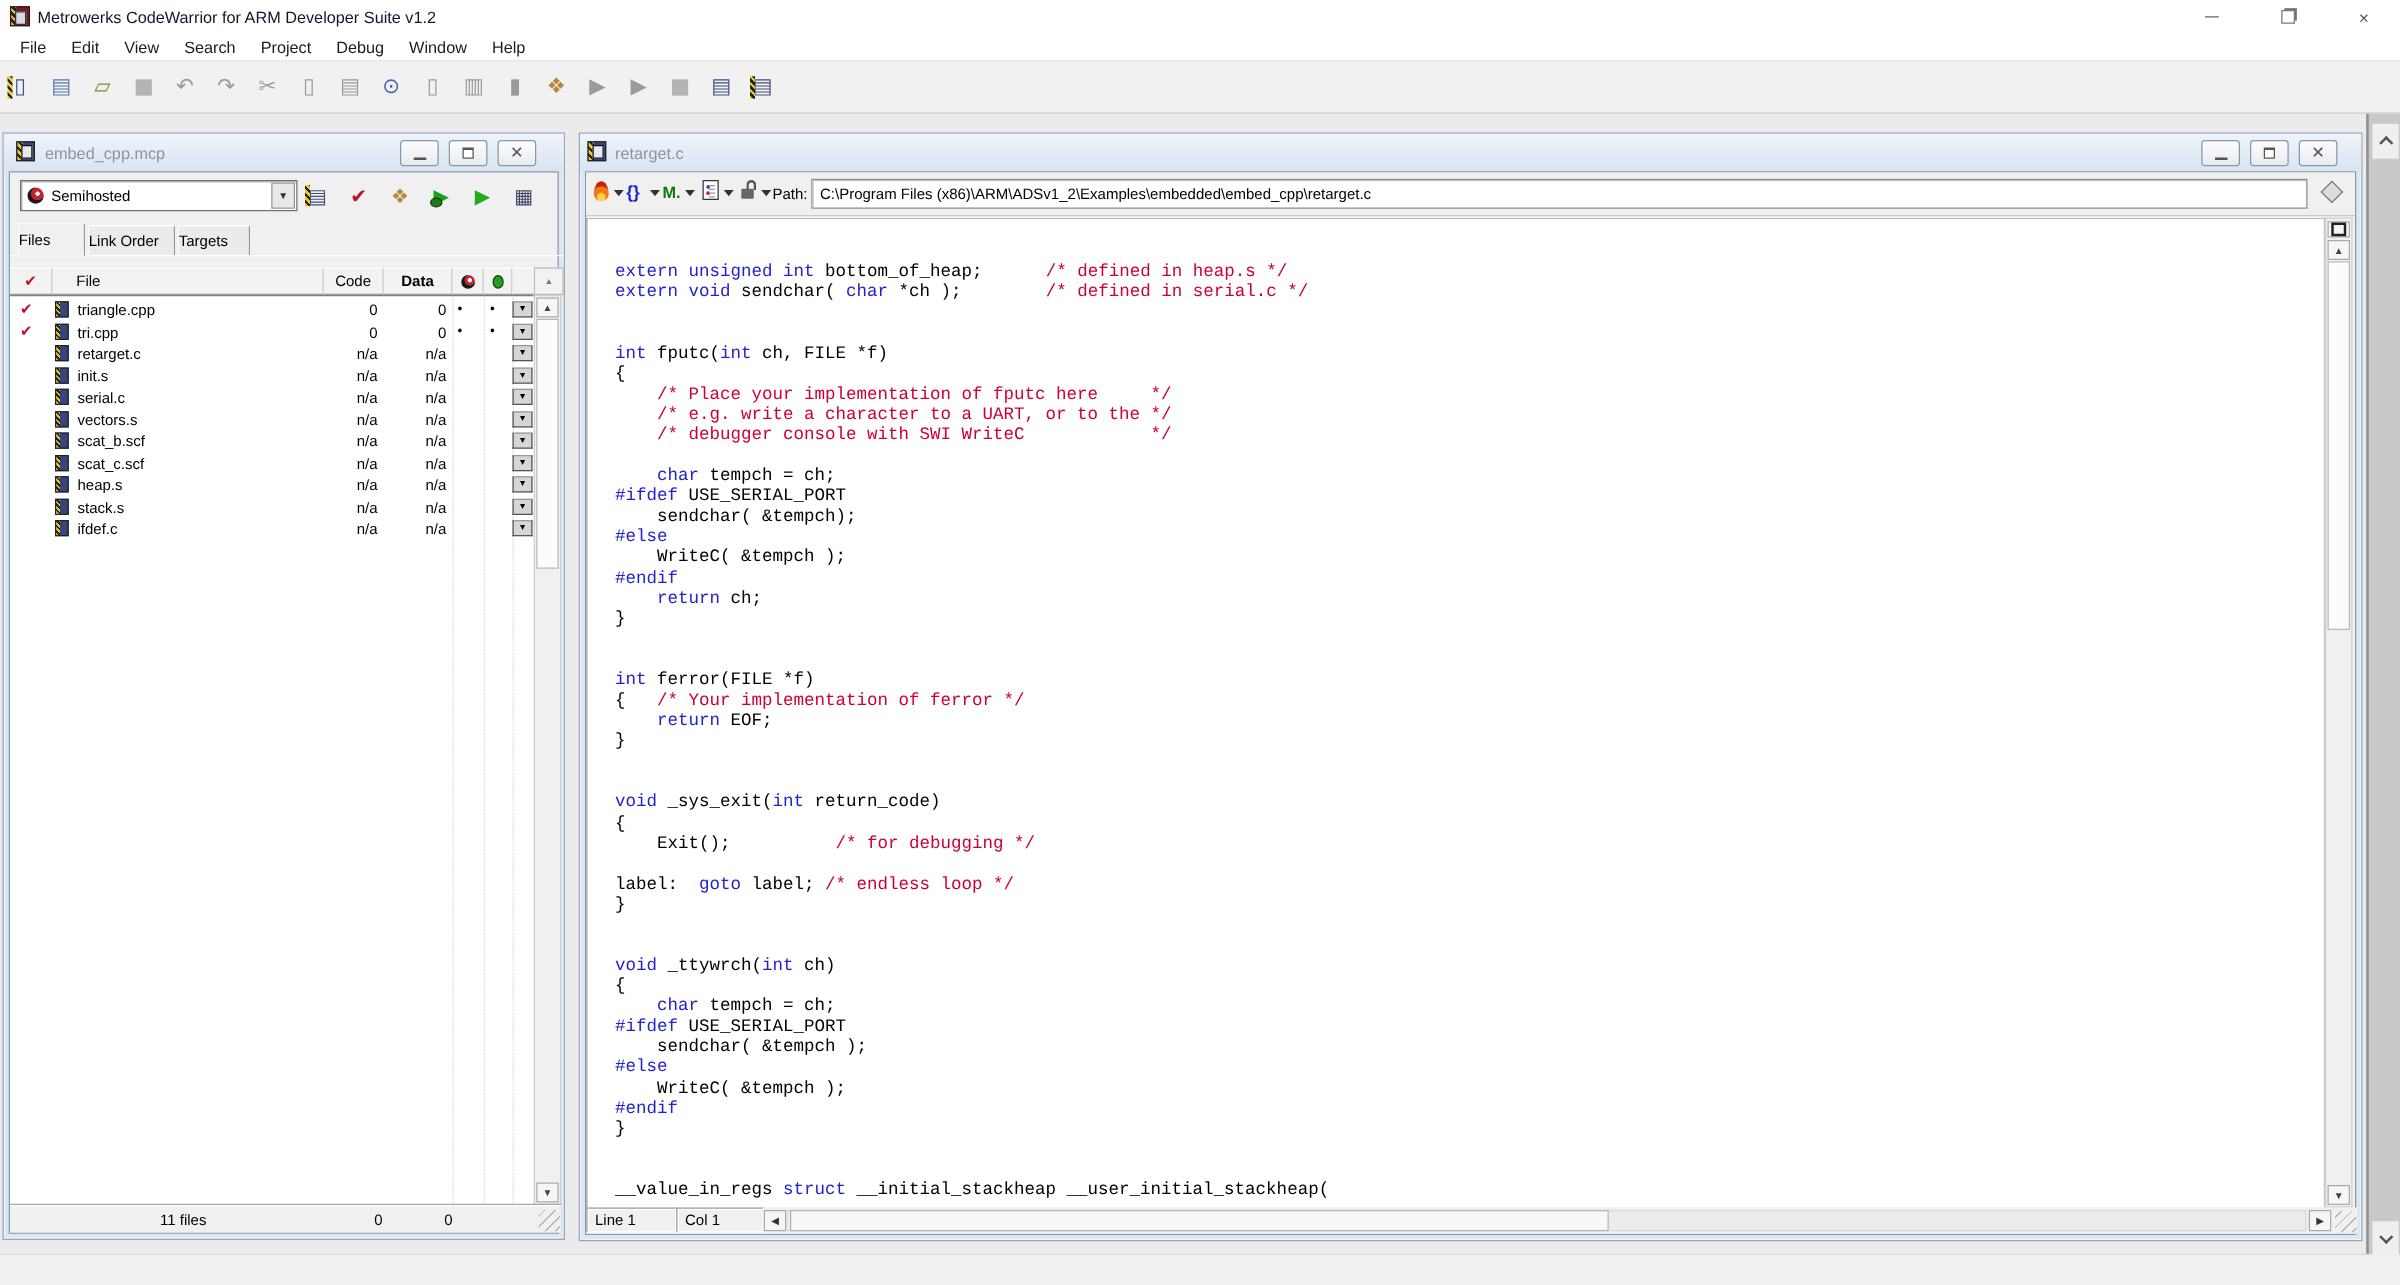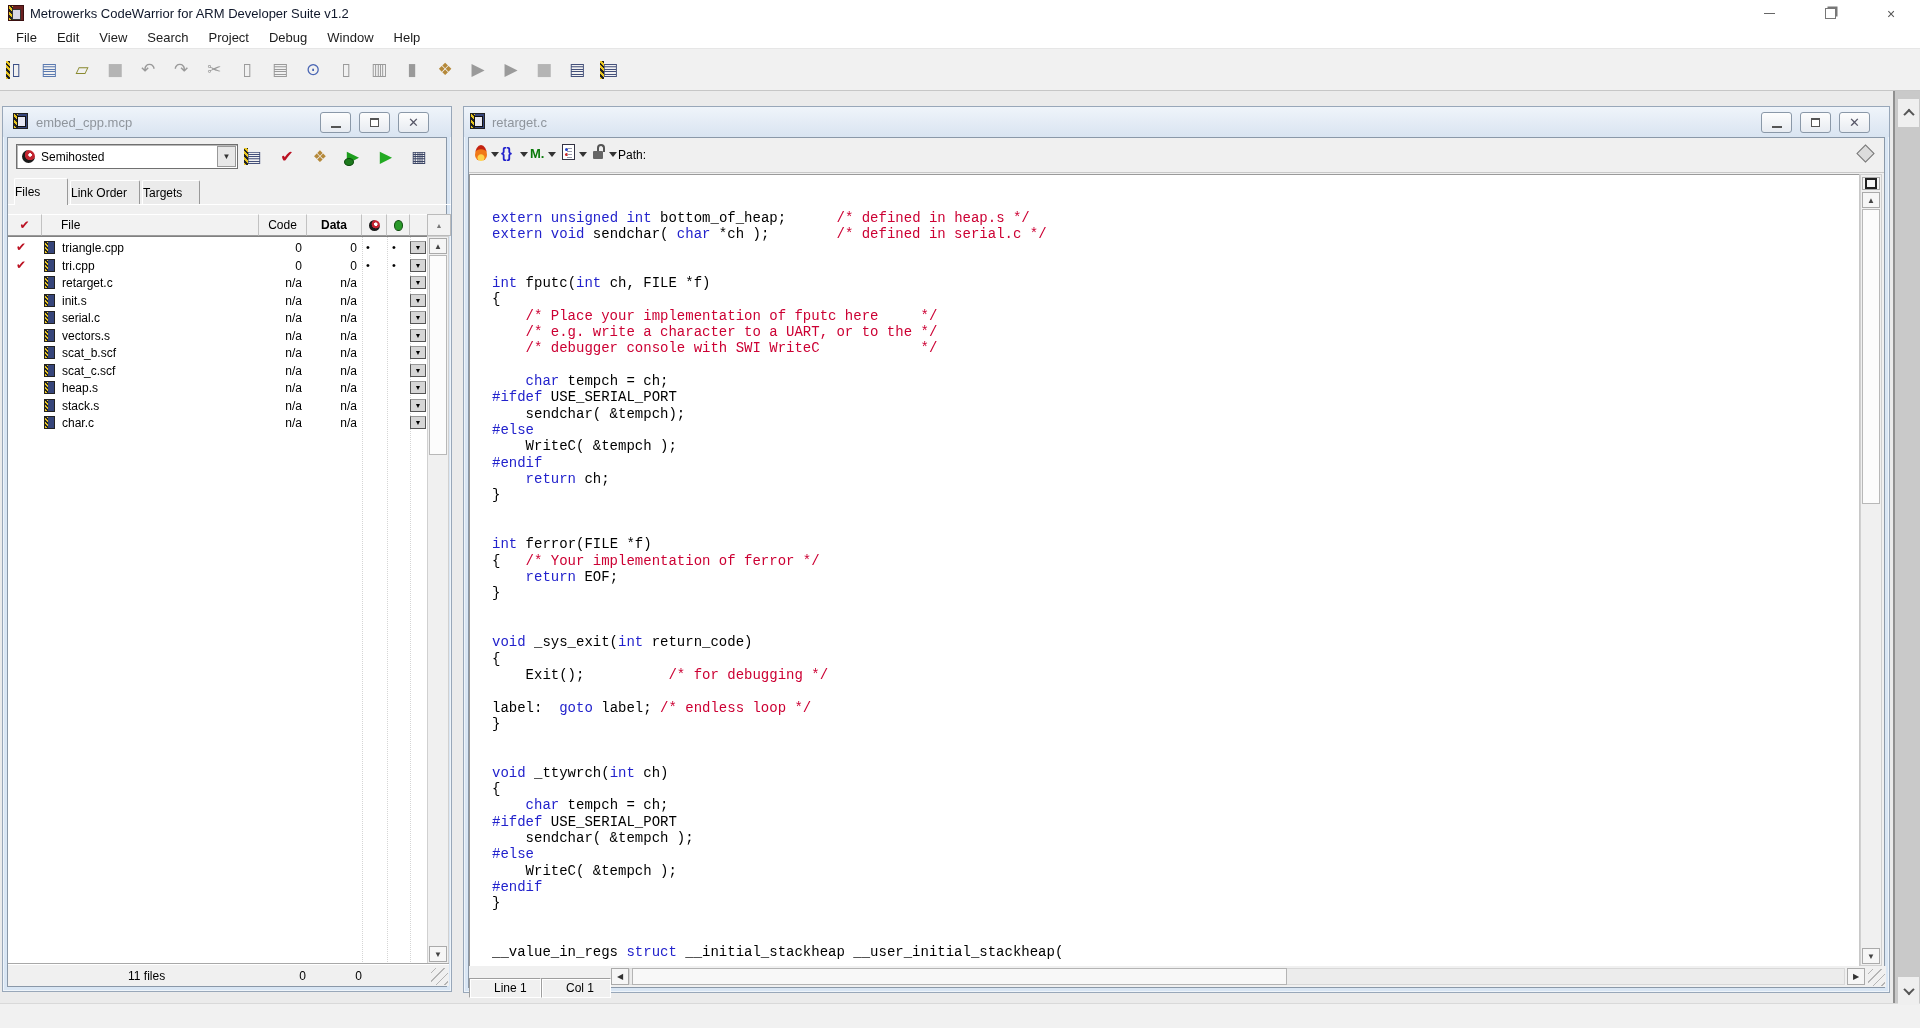--- a/index.html
+++ b/index.html
@@ -155,23 +155,23 @@
 
   #code { position:absolute; left:0; top:36px; width:1391px; height:792px; background:#fff;
           border-right:1px solid #c8c8c8; box-shadow:inset 1px 1px 0 #9a9a9a;
           font-family:"Liberation Mono","DejaVu Sans Mono",monospace; font-size:14px;
           padding:3px 0 0 23px; overflow:hidden; }
   .code-line { height:16.34px; white-space:pre; color:#000; }
   .kw { color:#2222cc; } .cm { color:#cc0033; }
 
   #ed-vscroll { left:1391px; top:36px; height:792px; }
   #ed-status { position:absolute; left:0; bottom:0; width:1417px; height:21px; background:#f0f0f0; }
-  .pane { position:absolute; top:12px; height:20px; border:1px solid #9e9e9e; border-bottom-color:#fff;
+  .pane { position:absolute; top:0; height:20px; border:1px solid #9e9e9e; border-bottom-color:#fff;
           border-right-color:#fff; box-shadow:inset 1px 1px 0 #fff; background:#f0f0f0;
-          font-size:12px; display:flex; align-items:center; padding-left:24px; }
+          font-size:12px; display:flex; align-items:center; padding-left:6px; }
   .hsbtn { position:absolute; top:2px; width:18px; height:17px; background:#f6f6f6; border:1px solid #aaa;
            display:flex; align-items:center; justify-content:center; font-size:8px; color:#333; }
   #hs-track { position:absolute; left:160px; top:2px; width:1216px; height:17px; background:#ececec;
               border:1px solid #d8d8d8; }
   #hs-thumb { position:absolute; left:163px; top:2px; width:655px; height:17px; background:#f8f8f8;
               border:1px solid #b4b4b4; }
 </style>
 </head>
 <body>
 
@@ -356,21 +356,21 @@
         </div>
         <div class="frow" style="top: 159.5px;">
           <span class="ficon"></span>
           <span class="fname">stack.s</span>
           <span class="fcode">n/a</span>
           <span class="fdata">n/a</span>
           <span class="fpop">▼</span>
         </div>
         <div class="frow" style="top: 177px;">
           <span class="ficon"></span>
-          <span class="fname">char.c</span>
+          <span class="fname">ifdef.c</span>
           <span class="fcode">n/a</span>
           <span class="fdata">n/a</span>
           <span class="fpop">▼</span>
         </div>
       </div>
 
     <div class="vscroll" id="proj-vscroll">
       <div class="sbtn" style="top:1px;">▲</div>
       <div class="sthumb" style="top:18px; height:200px;"></div>
       <div class="sbtn" style="bottom:1px;">▼</div>
@@ -407,20 +407,23 @@
       <span id="marker-m">M.</span>
       <span class="ddarrow" style="left:79px;"></span>
       <span id="ed-doc"></span>
       <span class="ddarrow" style="left:110px;"></span>
       <span id="lock">
           <span class="shackle"></span>
           <span class="body"></span>
         </span>
       <span class="ddarrow" style="left:140px;"></span>
       <span id="path-label">Path:</span>
+      <span id="path-box">
+        <span id="path-text">C:\Program Files (x86)\ARM\ADSv1_2\Examples\embedded\embed_cpp\retarget.c</span>
+      </span>
       <span id="ed-diamond"></span>
     </div>
 
     <div id="code">
         <div class="code-line">&nbsp;</div>
         <div class="code-line">&nbsp;</div>
         <div class="code-line"><span class="kw">extern</span><span> </span><span class="kw">unsigned</span><span> </span><span class="kw">int</span><span> bottom_of_heap;      </span><span class="cm">/* defined in heap.s */</span></div>
         <div class="code-line"><span class="kw">extern</span><span> </span><span class="kw">void</span><span> sendchar( </span><span class="kw">char</span><span> *ch );        </span><span class="cm">/* defined in serial.c */</span></div>
         <div class="code-line">&nbsp;</div>
         <div class="code-line">&nbsp;</div>

